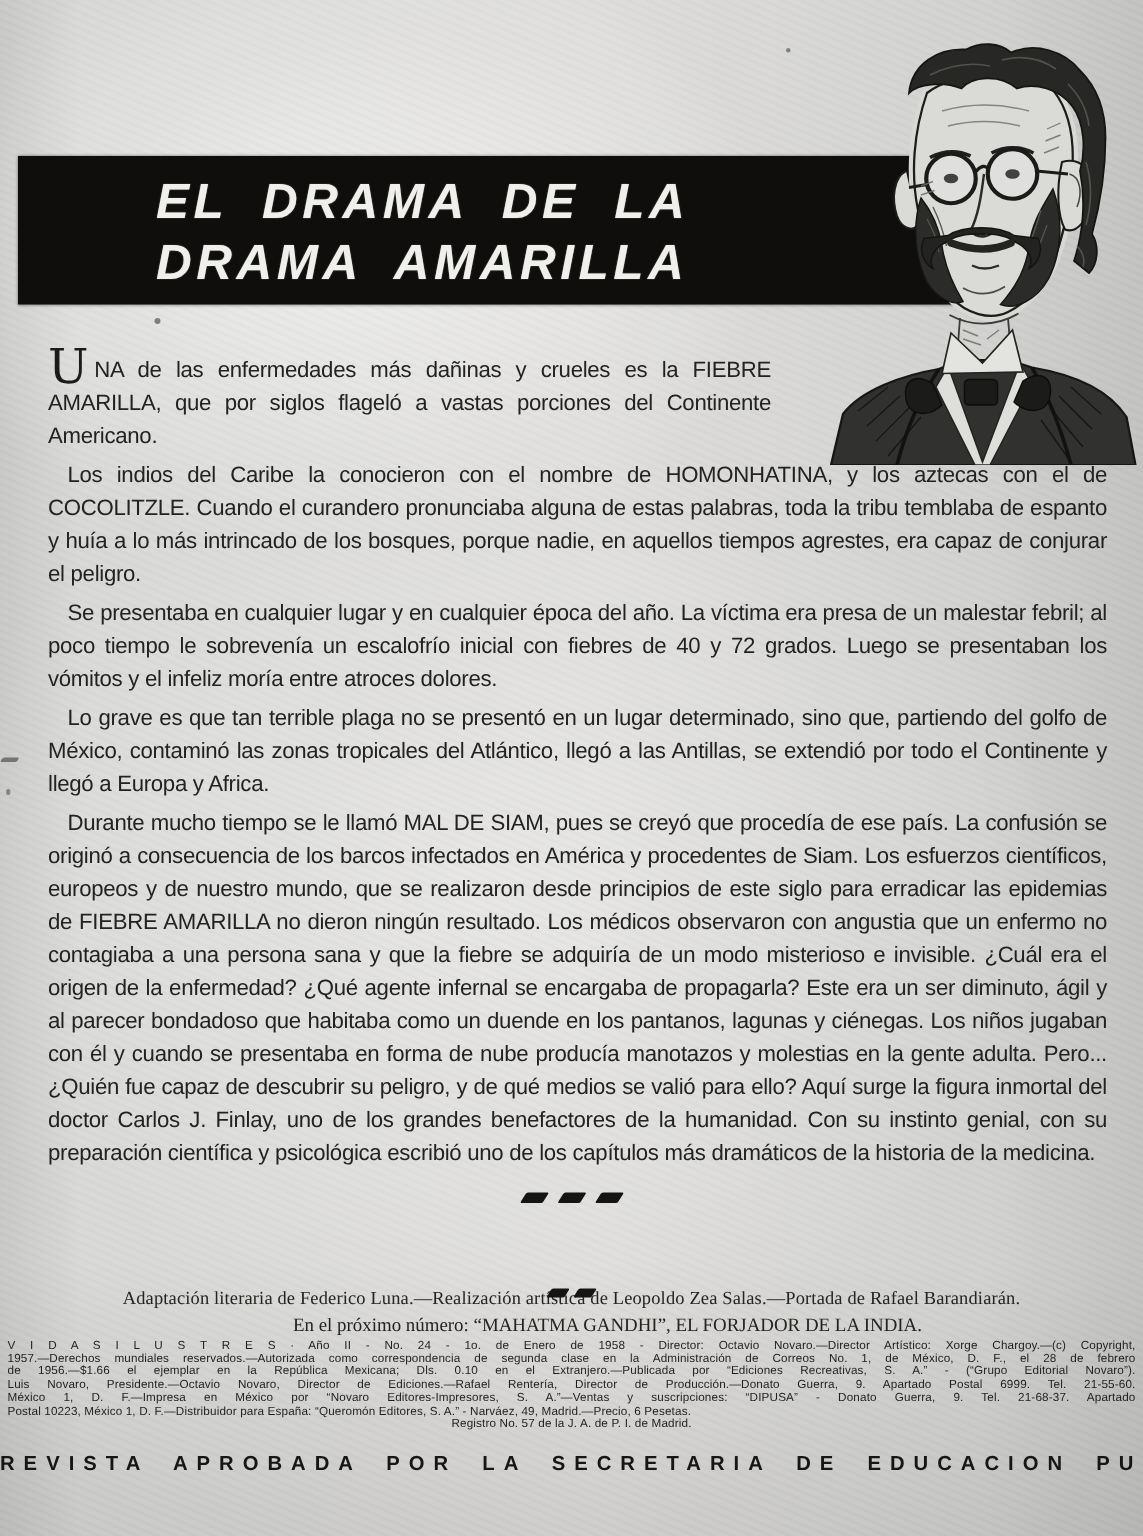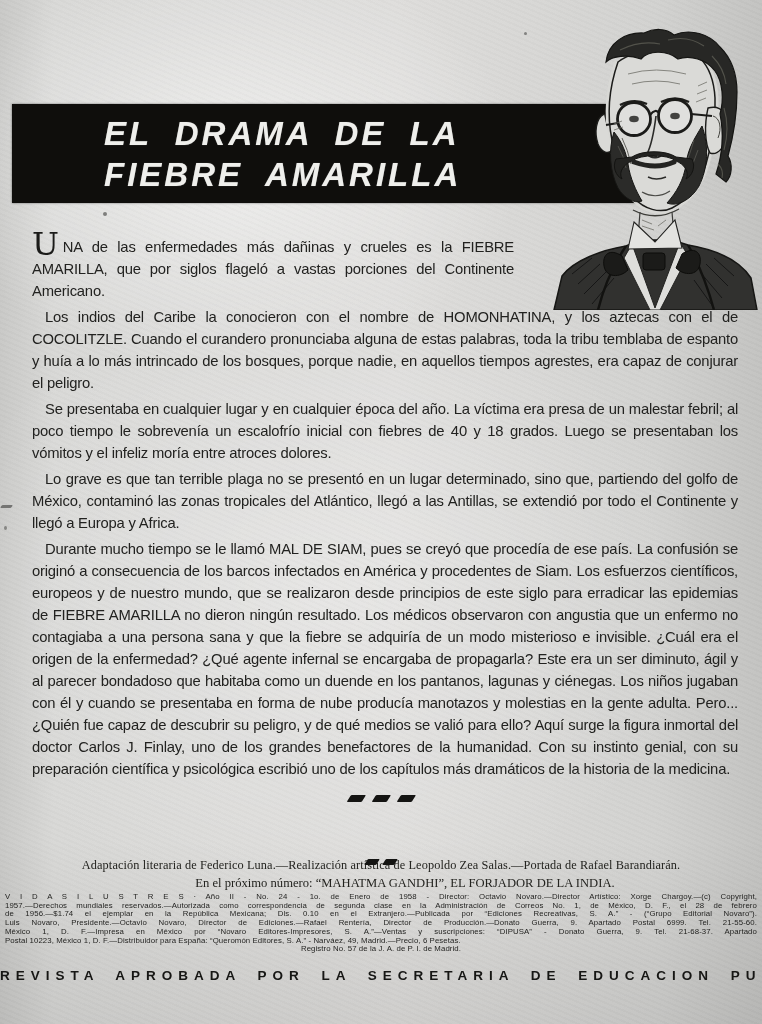--- a/index.html
+++ b/index.html
@@ -102,21 +102,21 @@
   .artifact{position:absolute;background:#2e2e2c;border-radius:50%;}
   .artifact.dash{border-radius:1px;}
 </style>
 </head>
 <body>
 
 <div class="page">
 
   <div class="banner">
     <div class="title-line">EL DRAMA DE LA</div>
-    <div class="title-line">FIEBRE AMARILLA</div>
+    <div class="title-line">DRAMA AMARILLA</div>
   </div>
 
   <svg class="portrait" viewBox="0 0 213 294" xmlns="http://www.w3.org/2000/svg">
 
     <path d="M6,294 L14,260 C26,244 54,234 78,230 L92,224 L124,224 L140,229 C170,234 192,245 203,262 L209,294 Z" fill="#31312f" stroke="#161614" stroke-width="1.5"></path>
 
     <g stroke="#101010" stroke-width="1" opacity="0.8">
       <path d="M24,258 L44,242 M30,268 L52,248 M36,278 L60,254 M44,288 L66,262" fill="none"></path>
       <path d="M186,260 L166,242 M180,270 L158,248 M174,282 L152,256 M166,292 L146,264" fill="none"></path>
     </g>
@@ -186,21 +186,21 @@
     <g stroke="#6d6d67" stroke-width="0.9" fill="none" opacity="0.85">
       <path d="M66,108 l8,-3 M66,114 l9,-3 M150,70 l9,-4 M149,78 l10,-4 M148,86 l10,-4"></path>
       <path d="M94,204 l10,4 M94,210 l12,4 M118,204 l-8,6"></path>
     </g>
   </svg>
 
   <div class="article">
     <div class="portrait-spacer"></div>
     <p><span class="initial">U</span><span>NA de las enfermedades más dañinas y crueles es la FIEBRE AMARILLA, que por siglos flageló a vastas porciones del Continente Americano.</span></p>
     <p class="indent">Los indios del Caribe la conocieron con el nombre de HOMONHATINA, y los aztecas con el de COCOLITZLE. Cuando el curandero pronunciaba alguna de estas palabras, toda la tribu temblaba de espanto y huía a lo más intrincado de los bosques, porque nadie, en aquellos tiempos agrestes, era capaz de conjurar el peligro.</p>
-    <p class="indent">Se presentaba en cualquier lugar y en cualquier época del año. La víctima era presa de un malestar febril; al poco tiempo le sobrevenía un escalofrío inicial con fiebres de 40 y 18 grados. Luego se presentaban los vómitos y el infeliz moría entre atroces dolores.</p>
+    <p class="indent">Se presentaba en cualquier lugar y en cualquier época del año. La víctima era presa de un malestar febril; al poco tiempo le sobrevenía un escalofrío inicial con fiebres de 40 y 72 grados. Luego se presentaban los vómitos y el infeliz moría entre atroces dolores.</p>
     <p class="indent">Lo grave es que tan terrible plaga no se presentó en un lugar determinado, sino que, partiendo del golfo de México, contaminó las zonas tropicales del Atlántico, llegó a las Antillas, se extendió por todo el Continente y llegó a Europa y Africa.</p>
     <p class="indent">Durante mucho tiempo se le llamó MAL DE SIAM, pues se creyó que procedía de ese país. La confusión se originó a consecuencia de los barcos infectados en América y procedentes de Siam. Los esfuerzos científicos, europeos y de nuestro mundo, que se realizaron desde principios de este siglo para erradicar las epidemias de FIEBRE AMARILLA no dieron ningún resultado. Los médicos observaron con angustia que un enfermo no contagiaba a una persona sana y que la fiebre se adquiría de un modo misterioso e invisible. ¿Cuál era el origen de la enfermedad? ¿Qué agente infernal se encargaba de propagarla? Este era un ser diminuto, ágil y al parecer bondadoso que habitaba como un duende en los pantanos, lagunas y ciénegas. Los niños jugaban con él y cuando se presentaba en forma de nube producía manotazos y molestias en la gente adulta. Pero... ¿Quién fue capaz de descubrir su peligro, y de qué medios se valió para ello? Aquí surge la figura inmortal del doctor Carlos J. Finlay, uno de los grandes benefactores de la humanidad. Con su instinto genial, con su preparación científica y psicológica escribió uno de los capítulos más dramáticos de la historia de la medicina.</p>
   </div>
 
   <div class="divider d1">
     <span class="dash"></span>
     <span class="dash"></span>
     <span class="dash"></span>
   </div>
 
@@ -209,21 +209,21 @@
   <div class="divider d2">
     <span class="dash"></span>
     <span class="dash"></span>
   </div>
 
   <div class="next-issue">En el próximo número: “MAHATMA GANDHI”, EL FORJADOR DE LA INDIA.</div>
 
   <div class="masthead">
     <div class="mast-line justify">V I D A S   I L U S T R E S · Año II - No. 24 - 1o. de Enero de 1958 - Director: Octavio Novaro.—Director Artístico: Xorge Chargoy.—(c) Copyright,</div>
     <div class="mast-line justify">1957.—Derechos mundiales reservados.—Autorizada como correspondencia de segunda clase en la Administración de Correos No. 1, de México, D. F., el 28 de febrero</div>
-    <div class="mast-line justify">de 1956.—$1.74 el ejemplar en la República Mexicana; Dls. 0.10 en el Extranjero.—Publicada por “Ediciones Recreativas, S. A.” - (“Grupo Editorial Novaro”).</div>
+    <div class="mast-line justify">de 1956.—$1.66 el ejemplar en la República Mexicana; Dls. 0.10 en el Extranjero.—Publicada por “Ediciones Recreativas, S. A.” - (“Grupo Editorial Novaro”).</div>
     <div class="mast-line justify">Luis Novaro, Presidente.—Octavio Novaro, Director de Ediciones.—Rafael Rentería, Director de Producción.—Donato Guerra, 9. Apartado Postal 6999. Tel. 21-55-60.</div>
     <div class="mast-line justify">México 1, D. F.—Impresa en México por “Novaro Editores-Impresores, S. A.”—Ventas y suscripciones: “DIPUSA” - Donato Guerra, 9. Tel. 21-68-37. Apartado</div>
     <div class="mast-line">Postal 10223, México 1, D. F.—Distribuidor para España: “Queromón Editores, S. A.” - Narváez, 49, Madrid.—Precio, 6 Pesetas.</div>
     <div class="mast-line center">Registro No. 57 de la J. A. de P. I. de Madrid.</div>
   </div>
 
   <div class="footer">REVISTA APROBADA POR LA SECRETARIA DE EDUCACION PUBLICA</div>
 
   <div class="artifact" style="left:103px;top:212px;width:4px;height:4px;opacity:.55;"></div>
   <div class="artifact" style="left:524px;top:32px;width:3px;height:3px;opacity:.5;"></div>

